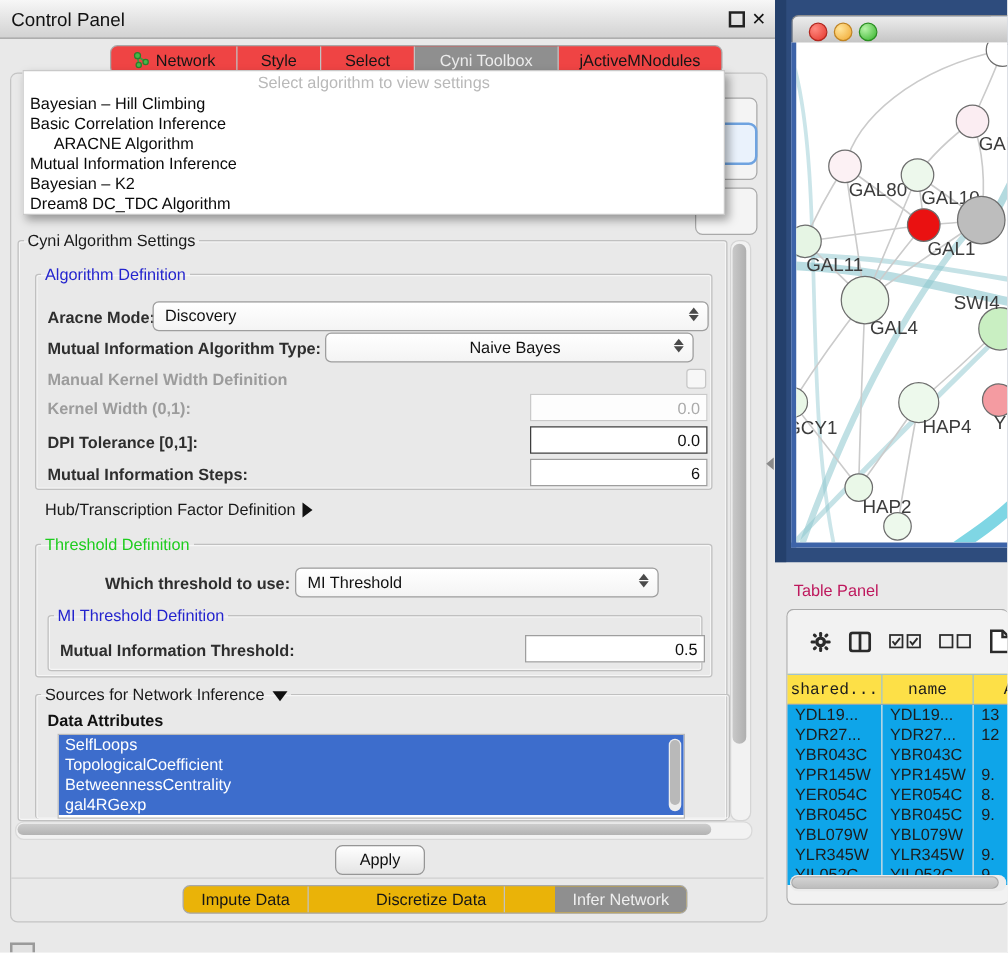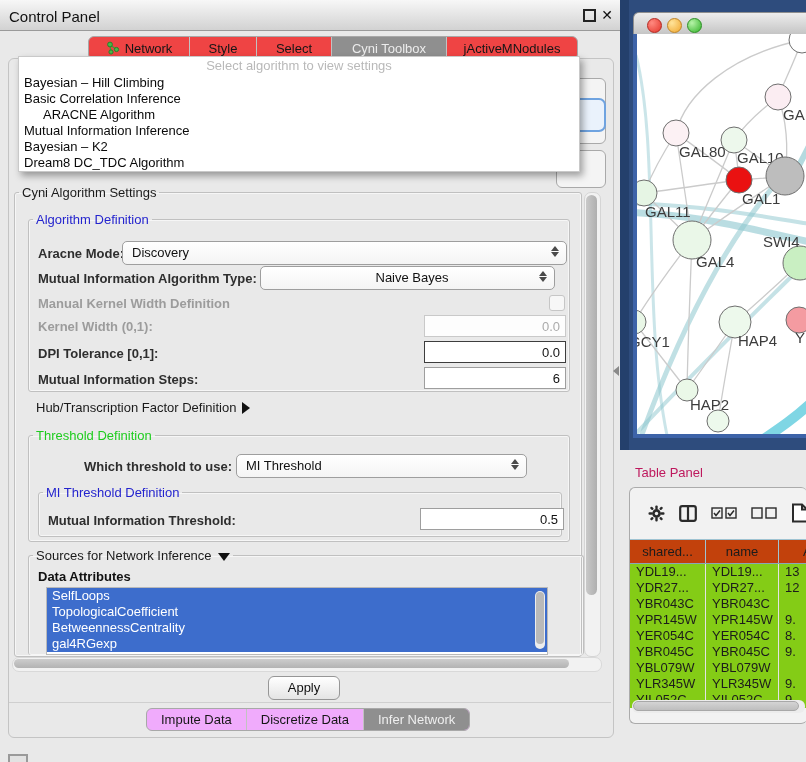--- a/index.html
+++ b/index.html
@@ -75,22 +75,22 @@
   .attr-item{height:16px;line-height:16px;padding-left:5px;background:#3D6DCC;color:#FFF;}
   .attr-scroll{position:absolute;right:2px;top:3px;width:10px;height:58px;
     background:#EDEDED;border-radius:5px;}
   .attr-scroll .thumb{position:absolute;left:1px;top:1px;width:8px;height:52px;
     background:#B9B9B9;border-radius:4px;}
 
   .apply-btn{left:268px;top:676px;width:70px;height:22px;
     background:linear-gradient(#FFFFFF,#E4E4E4);border:1px solid #969696;border-radius:6px;
     text-align:center;line-height:21px;color:#111;}
   .bottom-line{left:9px;top:702px;width:602px;height:0;border-top:1px solid #CFCFCF;}
-  .bottom-tabbar{left:146px;top:708px;height:21px;display:flex;background:#f0abfc;
-    border:1px solid #A8A8A8;border-radius:6px;overflow:hidden;}
+  .bottom-tabbar{left:146px;top:708px;height:21px;display:flex;background:#eab308;
+    border:1px solid #A8A8A8;border-radius:6px;overflow:hidden;gap:40px;}
   .btab{display:flex;align-items:center;justify-content:center;height:21px;
     border-right:1px solid #C2C2C2;padding:0 14px;color:#161616;}
   .btab:last-child{border-right:none;}
   .btab.sel{background:#8F8F8F;color:#EFEFEF;}
   .corner-icon{left:8px;top:754px;width:16px;height:14px;border:2px solid #9A9A9A;background:#E2E2E2;}
 
   
   .dd-overlay{left:18px;top:56px;width:560px;background:#FFFFFF;border:1px solid #C9C9C9;
     box-shadow:3px 4px 7px rgba(0,0,0,0.35);z-index:40;}
   .dd-head{height:18px;line-height:18px;text-align:center;color:#B9B9B9;}
@@ -111,24 +111,24 @@
     border-left:4px solid #3D63A8;border-bottom:4px solid #3D63A8;box-sizing:border-box;overflow:hidden;}
 
   
   .tp-area{left:620px;top:450px;width:186px;height:312px;background:#E9E9E9;}
   .tp-title{position:absolute;left:15px;top:15px;color:#be185d;}
   .tp-panel{position:absolute;left:9px;top:37px;width:177px;height:235px;background:#F2F2F2;
     border:1px solid #ABABAB;border-radius:6px;border-right:none;}
   .tp-toolbar{position:absolute;left:0;top:0;width:100%;height:50px;display:flex;
     align-items:center;gap:14px;padding-left:18px;}
   .tp-table{position:absolute;left:0px;top:51px;width:177px;}
-  .tp-row{display:flex;height:16px;line-height:16px;background:#84cc16;}
+  .tp-row{display:flex;height:16px;line-height:16px;background:#0ea5e9;}
   .tp-row .c{padding-left:6px;white-space:nowrap;overflow:hidden;border-right:1px solid #E3E3E3;}
-  .tp-head{display:flex;height:23px;line-height:23px;background:#c2410c;
-    border-top:1px solid #9FC3D2;border-bottom:1px solid #88A8B8;}
+  .tp-head{display:flex;height:23px;line-height:23px;background:#fde047;
+    border-top:1px solid #9FC3D2;border-bottom:1px solid #88A8B8;font-family:Liberation Mono, monospace;}
   .tp-head .c{text-align:center;border-right:1px solid #9FC3D2;overflow:hidden;white-space:nowrap;}
   .c1{width:76px;min-width:76px;box-sizing:border-box;}
   .c2{width:73px;min-width:73px;box-sizing:border-box;}
   .c3{width:60px;min-width:60px;box-sizing:border-box;}
   .tp-hscroll{position:absolute;left:2px;top:212px;width:173px;height:13px;background:#ECECEC;border-radius:6px;}
   .tp-hscroll .thumb{position:absolute;left:1px;top:1px;width:166px;height:10px;
     background:linear-gradient(#D4D4D4,#BEBEBE);border:1px solid #A8A8A8;border-radius:5px;box-sizing:border-box;}
 </style>
 </head>
 <body>

